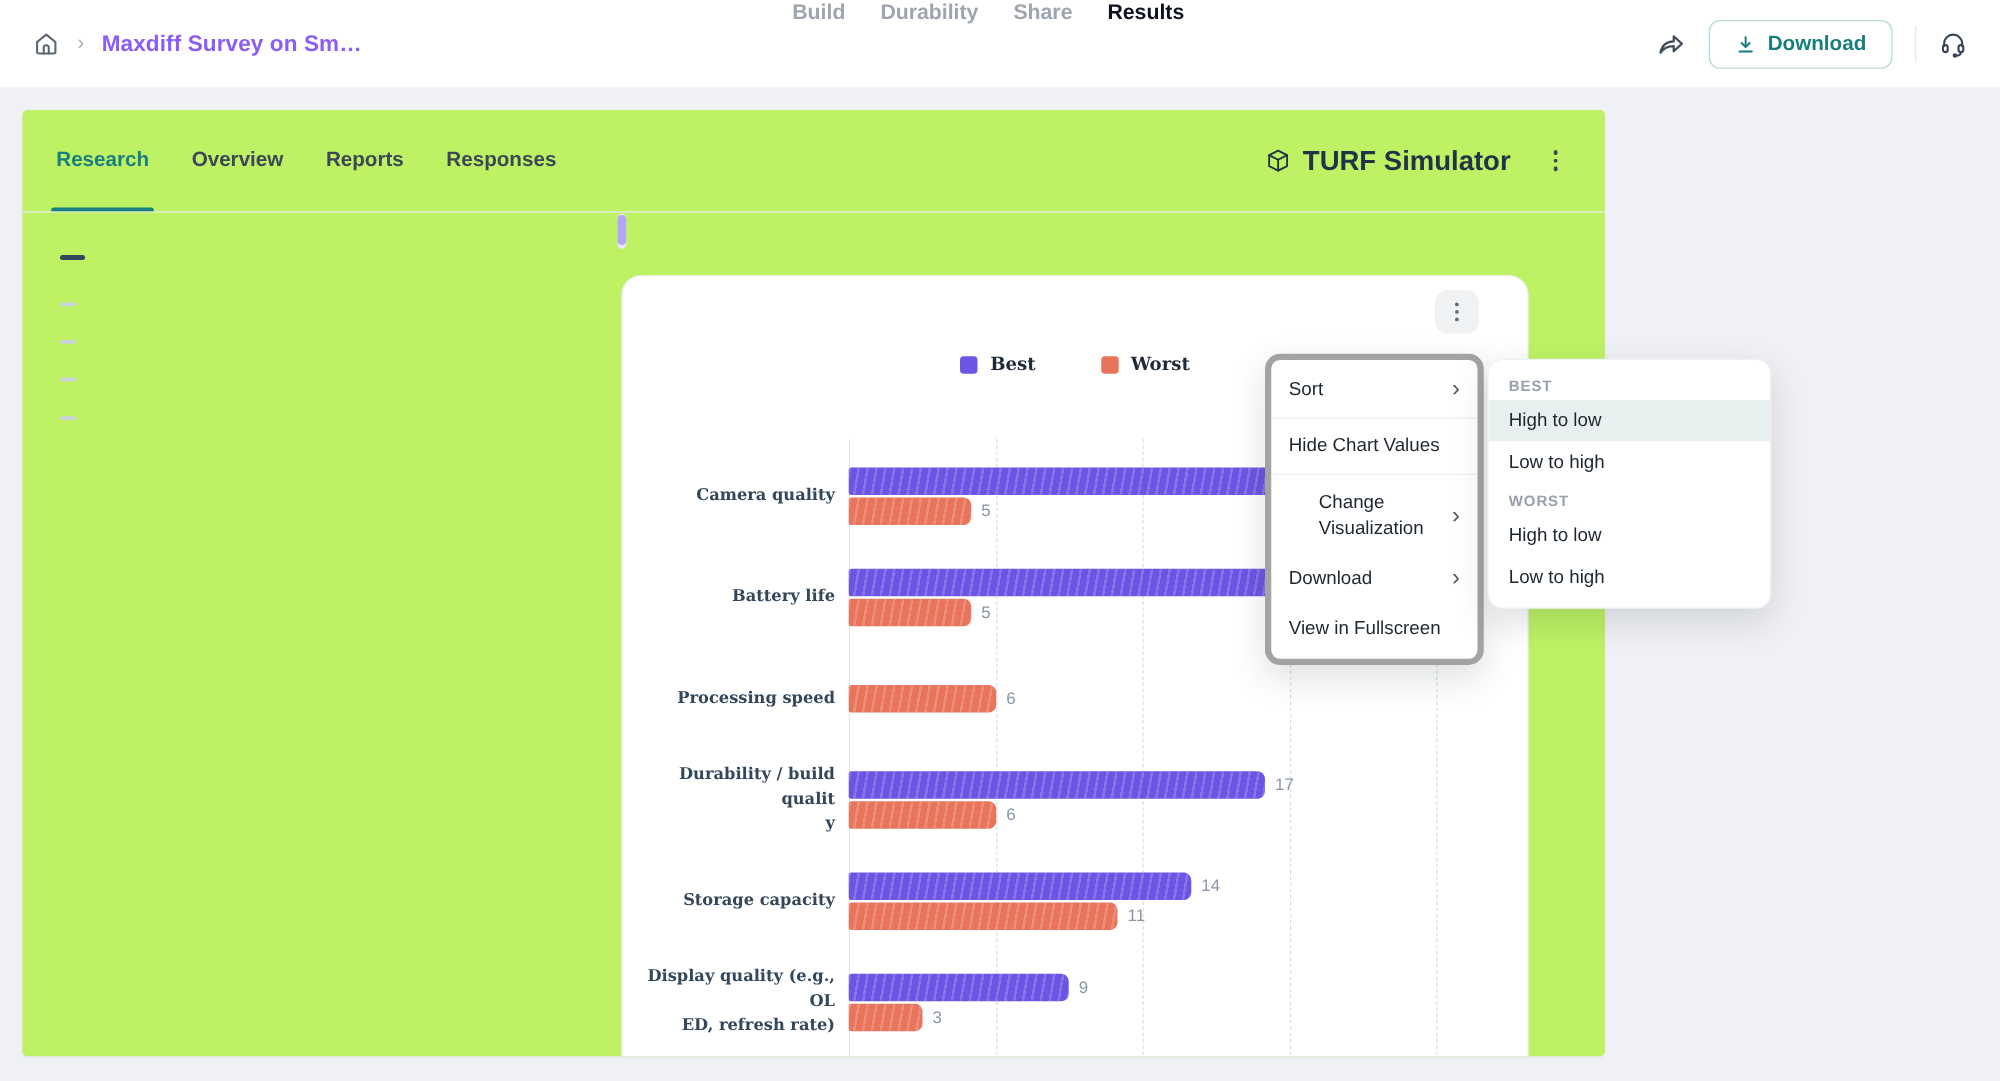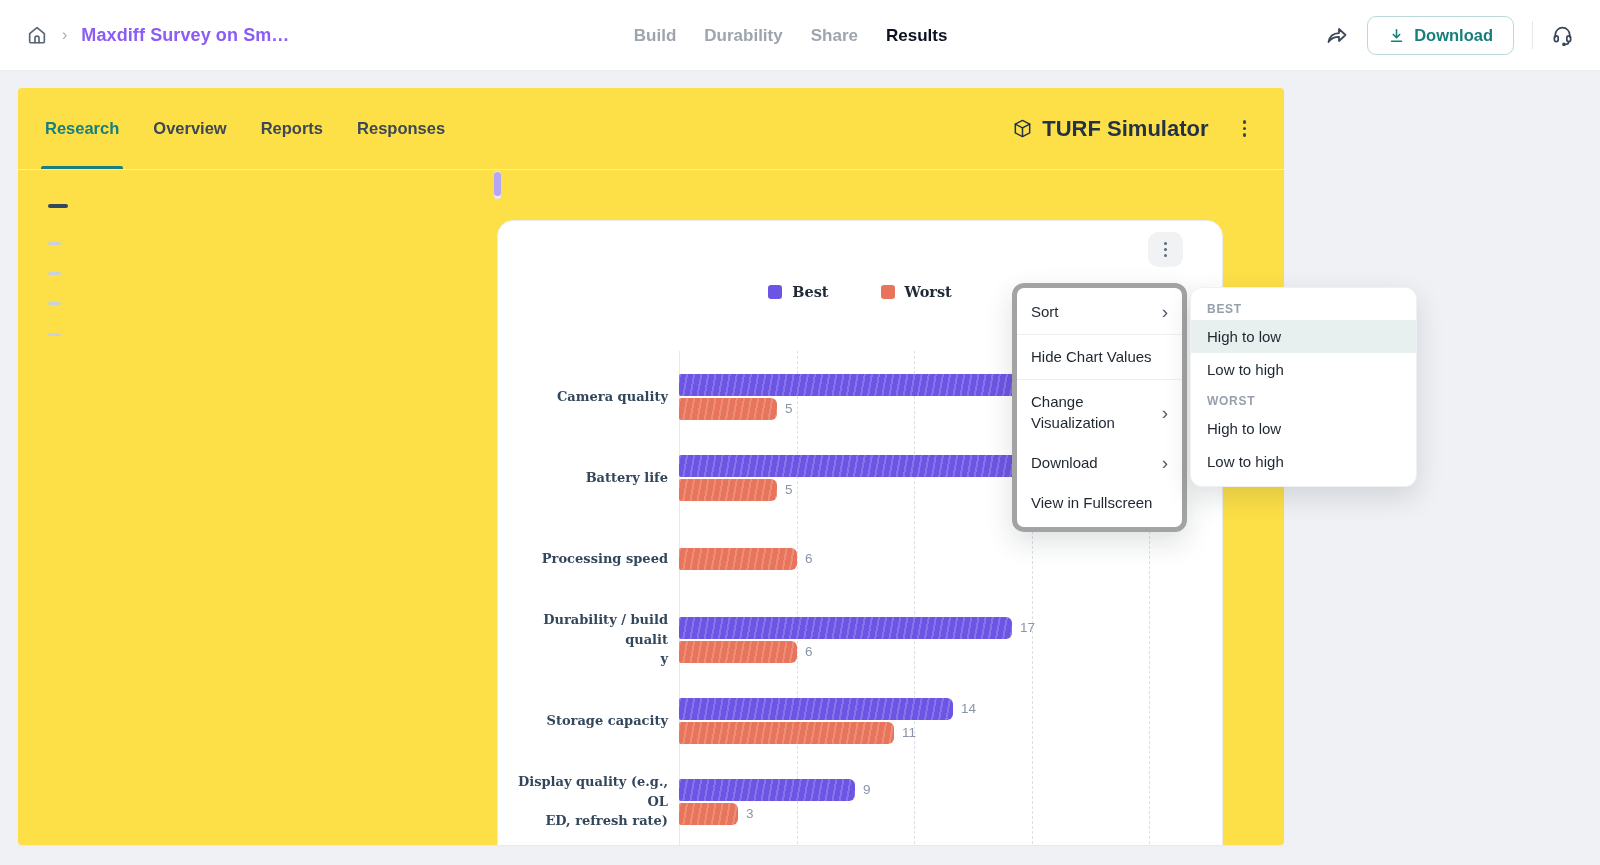--- a/index.html
+++ b/index.html
@@ -16,37 +16,37 @@
     position:absolute; left:0; top:0; width:1600px; height:71px;
     background:#FFFFFF; border-bottom:1px solid #ECEEF2;
     display:flex; align-items:center; padding:0 26px;
   }
   .crumb-group { display:flex; align-items:center; gap:14px; }
   .icon-btn { display:flex; align-items:center; justify-content:center; cursor:pointer; background:none; border:none; }
   .crumb-sep { color:#A7AEB8; font-size:16px; }
   .crumb-title { font-size:18px; font-weight:700; color:#8b5cf6; letter-spacing:.1px;text-align:right; }
   .header-tabs {
     position:absolute; left:50%; top:0; transform:translateX(-53%);
-    height:71px; display:flex; align-items:center; gap:28px;
+    height:71px; display:flex; gap:28px;
   }
   .header-tab { font-size:17px; font-weight:600; color:#9EA5AE; cursor:pointer; }
   .header-tab.active { color:#0C1220; font-weight:700; }
   .header-right { margin-left:auto; display:flex; align-items:center; gap:18px; }
   .download-btn {
     display:flex; align-items:center; gap:9px;
     border:1.5px solid #BCD9DA; border-radius:9px; background:#fff;
     padding:9px 20px; cursor:pointer;
   }
   .download-btn .lbl { color:#177E7C; font-size:16.5px; font-weight:700; }
   .v-divider { width:1px; height:28px; background:#E4E7EB; }
 
   
   .main-panel {
     position:absolute; left:18px; top:88px; width:1266px; height:757px;
-    background:#fde047; border-radius:4px; overflow:hidden;
+    background:#bef264; border-radius:4px; overflow:hidden;
     box-shadow:0 1px 2px rgba(20,30,45,.04);
   }
   .subtab-bar {
     height:82px; display:flex; align-items:center;
     padding:0 34px 0 25px; border-bottom:1px solid #E8EAEE;
   }
   .subtabs { display:flex; align-items:center; gap:30px; height:100%; }
   .subtab {
     height:100%; display:flex; align-items:center; font-size:16.5px;
     font-weight:600; color:#3C4856; cursor:pointer; position:relative; padding:0 2px;
@@ -353,21 +353,21 @@
   <div class="menu-item">
     <span>Sort</span>
     <span class="chev">›</span>
   </div>
   <div class="menu-divider"></div>
   <div class="menu-item">
     <span>Hide Chart Values</span>
   </div>
   <div class="menu-divider"></div>
   <div class="menu-item">
-    <span style="max-width:118px;">Change Visualization</span>
+    <span style="max-width:118px;margin-left:24px;">Change Visualization</span>
     <span class="chev">›</span>
   </div>
   <div class="menu-item">
     <span>Download</span>
     <span class="chev">›</span>
   </div>
   <div class="menu-item">
     <span>View in Fullscreen</span>
   </div>
 </div>

